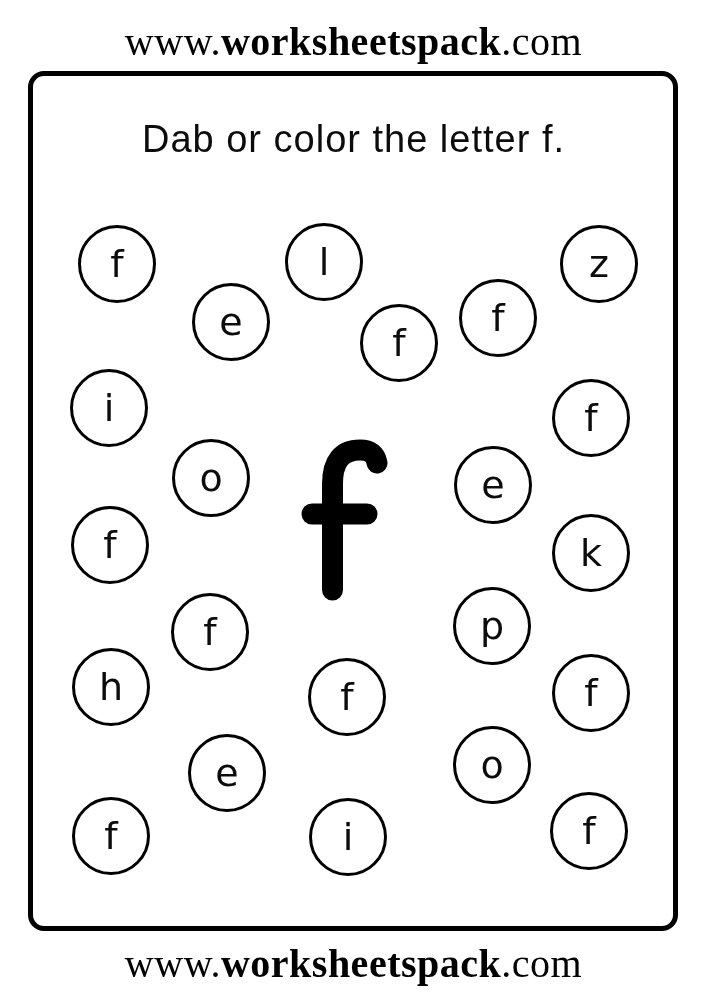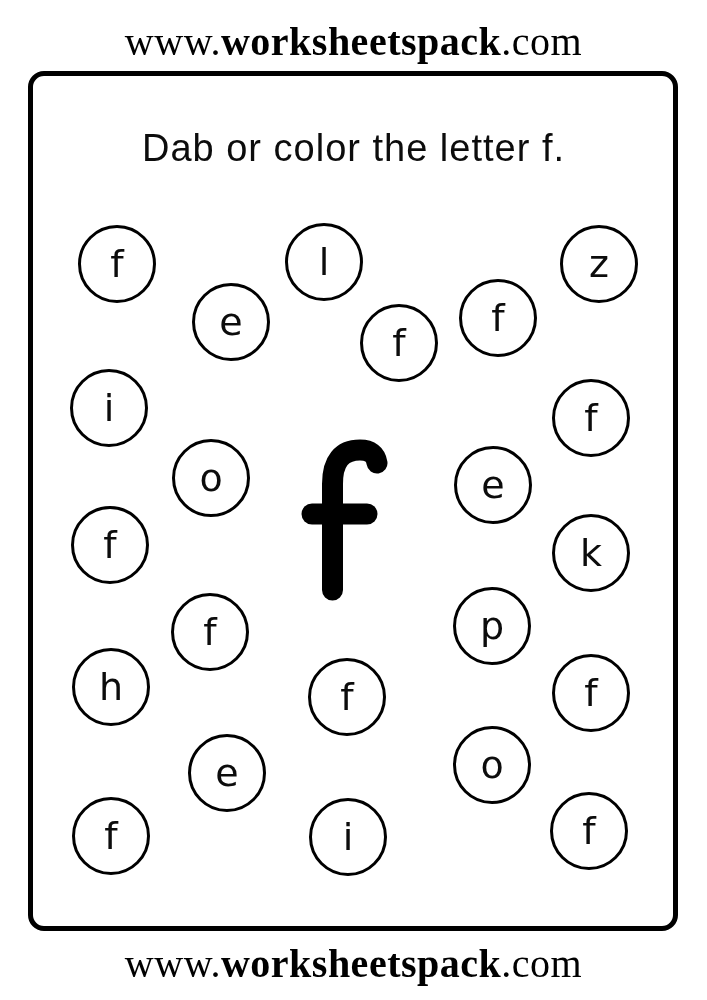--- a/index.html
+++ b/index.html
@@ -41,21 +41,21 @@
     width: 650px;
     height: 860px;
     border: 5px solid #000000;
     border-radius: 16px;
     background: #ffffff;
   }
 
   .worksheet-title {
     position: absolute;
     left: 0;
-    top: 126px;
+    top: 117px;
     width: 707px;
     text-align: center;
     font-family: "Liberation Sans", "DejaVu Sans", sans-serif;
     font-size: 38px;
     line-height: 44px;
     letter-spacing: 1px;
     color: #0c0c0c;
     white-space: nowrap;
   }
 

